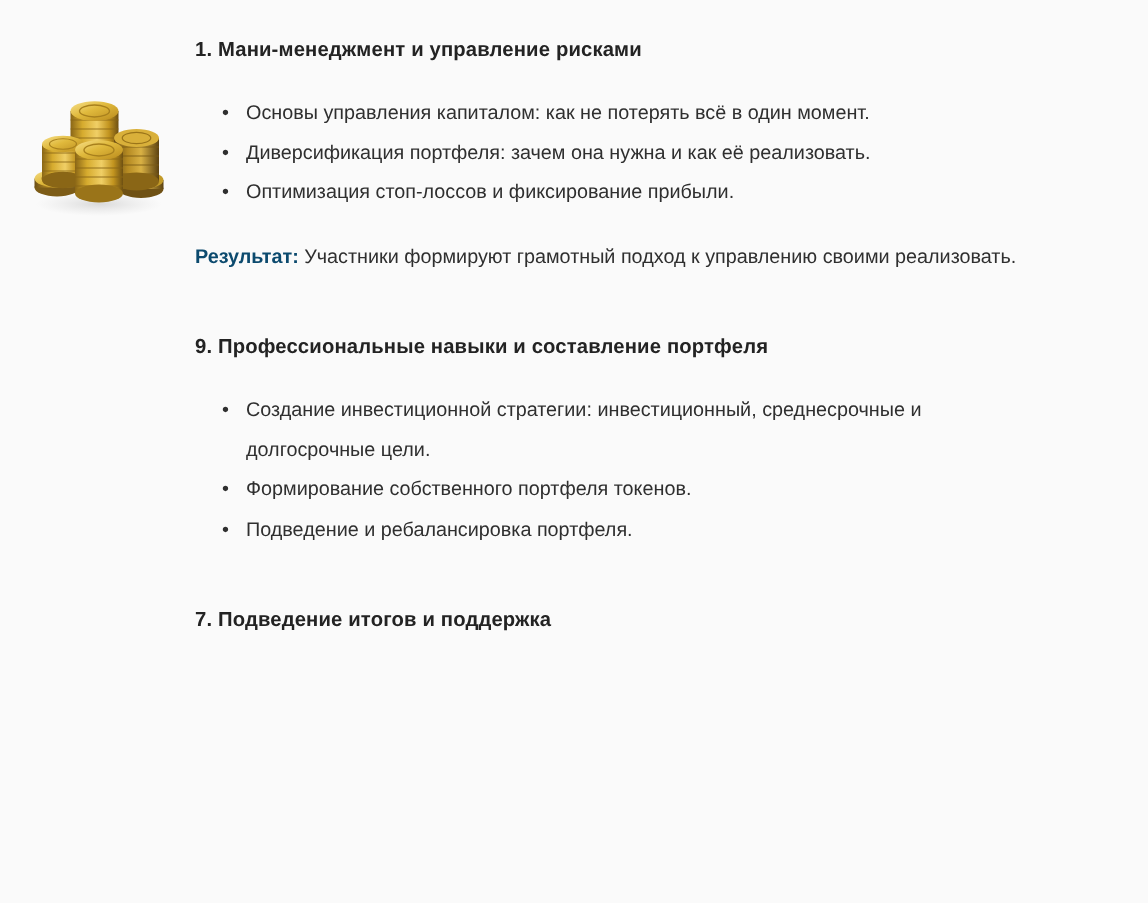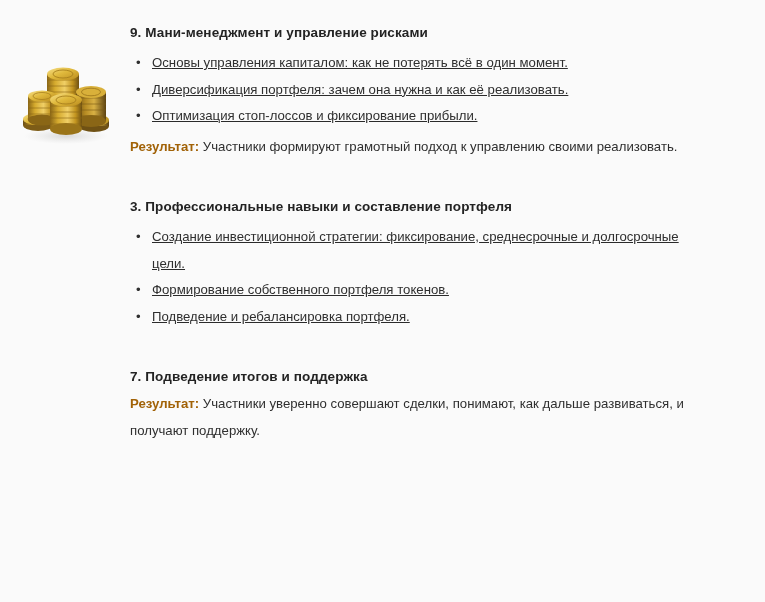--- a/index.html
+++ b/index.html
@@ -56,23 +56,22 @@
     font-size: 13.5px;
     font-weight: bold;
     line-height: 26px;
     margin: 0 0 1px 0;
     color: #232323;
     letter-spacing: 0.1px;
   }
 
   ul.bullets {
     list-style: none;
-    margin: 4px;
+    margin: 16px;
     padding: 0;
-    text-decoration: underline;
   }
   ul.bullets li {
     position: relative;
     padding-left: 18px;
     font-size: 13.2px;
     line-height: 26.5px;
     color: #2f2f2f;
     margin: 0;
   }
   ul.bullets li::before {
@@ -86,21 +85,21 @@
   }
 
   .result-line {
     font-size: 13.2px;
     line-height: 26.5px;
     color: #2f2f2f;
     margin: 0;
   }
   .result-label {
     font-weight: bold;
-    color: #a16207;
+    color: #0c4a6e;
   }
 </style>
 </head>
 <body>
 
 <div class="page">
 
   <div class="coins-figure">
     <svg viewBox="0 0 96 92" xmlns="http://www.w3.org/2000/svg" aria-hidden="true">
       <defs>
@@ -196,37 +195,36 @@
         <ellipse cx="48" cy="77" rx="16" ry="6" fill="#9a7419"></ellipse>
         <ellipse cx="48" cy="48" rx="16" ry="6.5" fill="url(#gTop)"></ellipse>
         <ellipse cx="48" cy="48" rx="10" ry="4" fill="none" stroke="#a8801d" stroke-width="0.9"></ellipse>
       </g>
     </svg>
   </div>
 
   <div class="content">
 
     <div class="section">
-      <h3 class="section-heading">9. Мани-менеджмент и управление рисками</h3>
+      <h3 class="section-heading">1. Мани-менеджмент и управление рисками</h3>
       <ul class="bullets">
         <li>Основы управления капиталом: как не потерять всё в один момент.</li>
         <li>Диверсификация портфеля: зачем она нужна и как её реализовать.</li>
         <li>Оптимизация стоп-лоссов и фиксирование прибыли.</li>
       </ul>
       <p class="result-line"><span class="result-label">Результат:</span><span> Участники формируют грамотный подход к управлению своими реализовать.</span></p>
     </div>
 
     <div class="section">
-      <h3 class="section-heading">3. Профессиональные навыки и составление портфеля</h3>
+      <h3 class="section-heading">9. Профессиональные навыки и составление портфеля</h3>
       <ul class="bullets">
-        <li>Создание инвестиционной стратегии: фиксирование, среднесрочные и долгосрочные цели.</li>
+        <li>Создание инвестиционной стратегии: инвестиционный, среднесрочные и долгосрочные цели.</li>
         <li>Формирование собственного портфеля токенов.</li>
         <li>Подведение и ребалансировка портфеля.</li>
       </ul>
     </div>
 
     <div class="section">
       <h3 class="section-heading">7. Подведение итогов и поддержка</h3>
-      <p class="result-line"><span class="result-label">Результат:</span><span> Участники уверенно совершают сделки, понимают, как дальше развиваться, и получают поддержку.</span></p>
     </div>
 
   </div>
 </div>
 
 </body></html>

